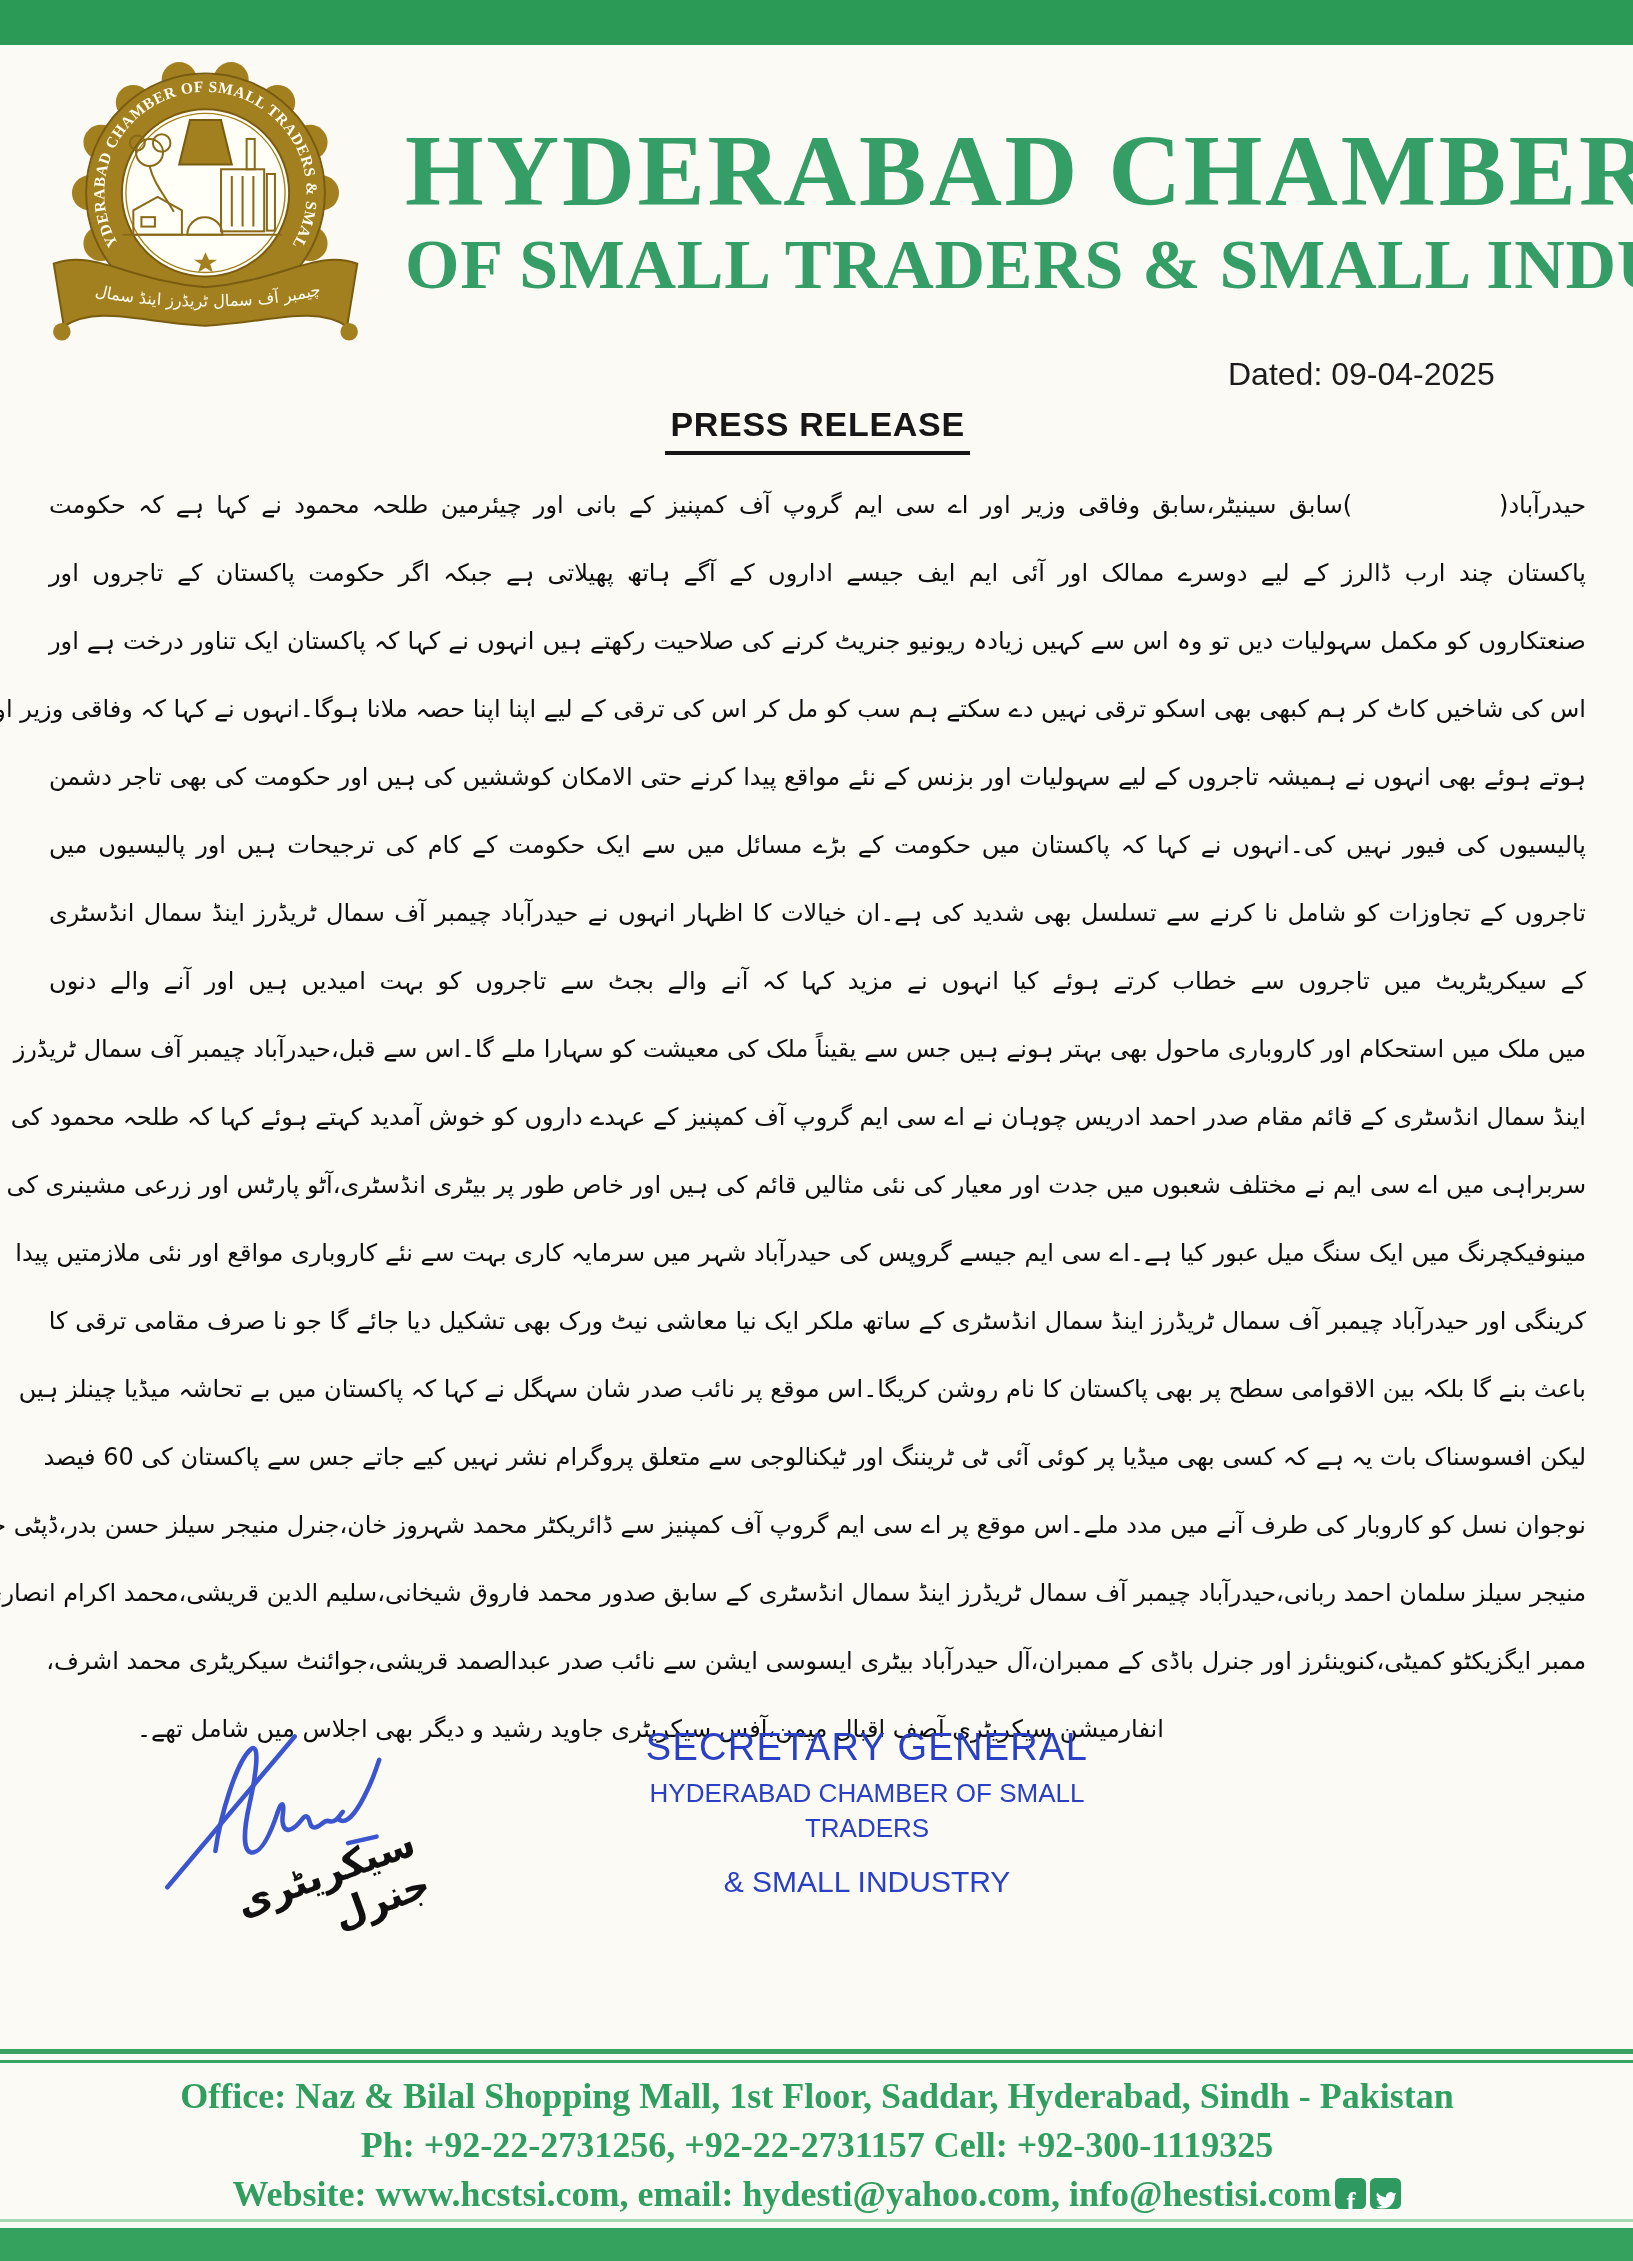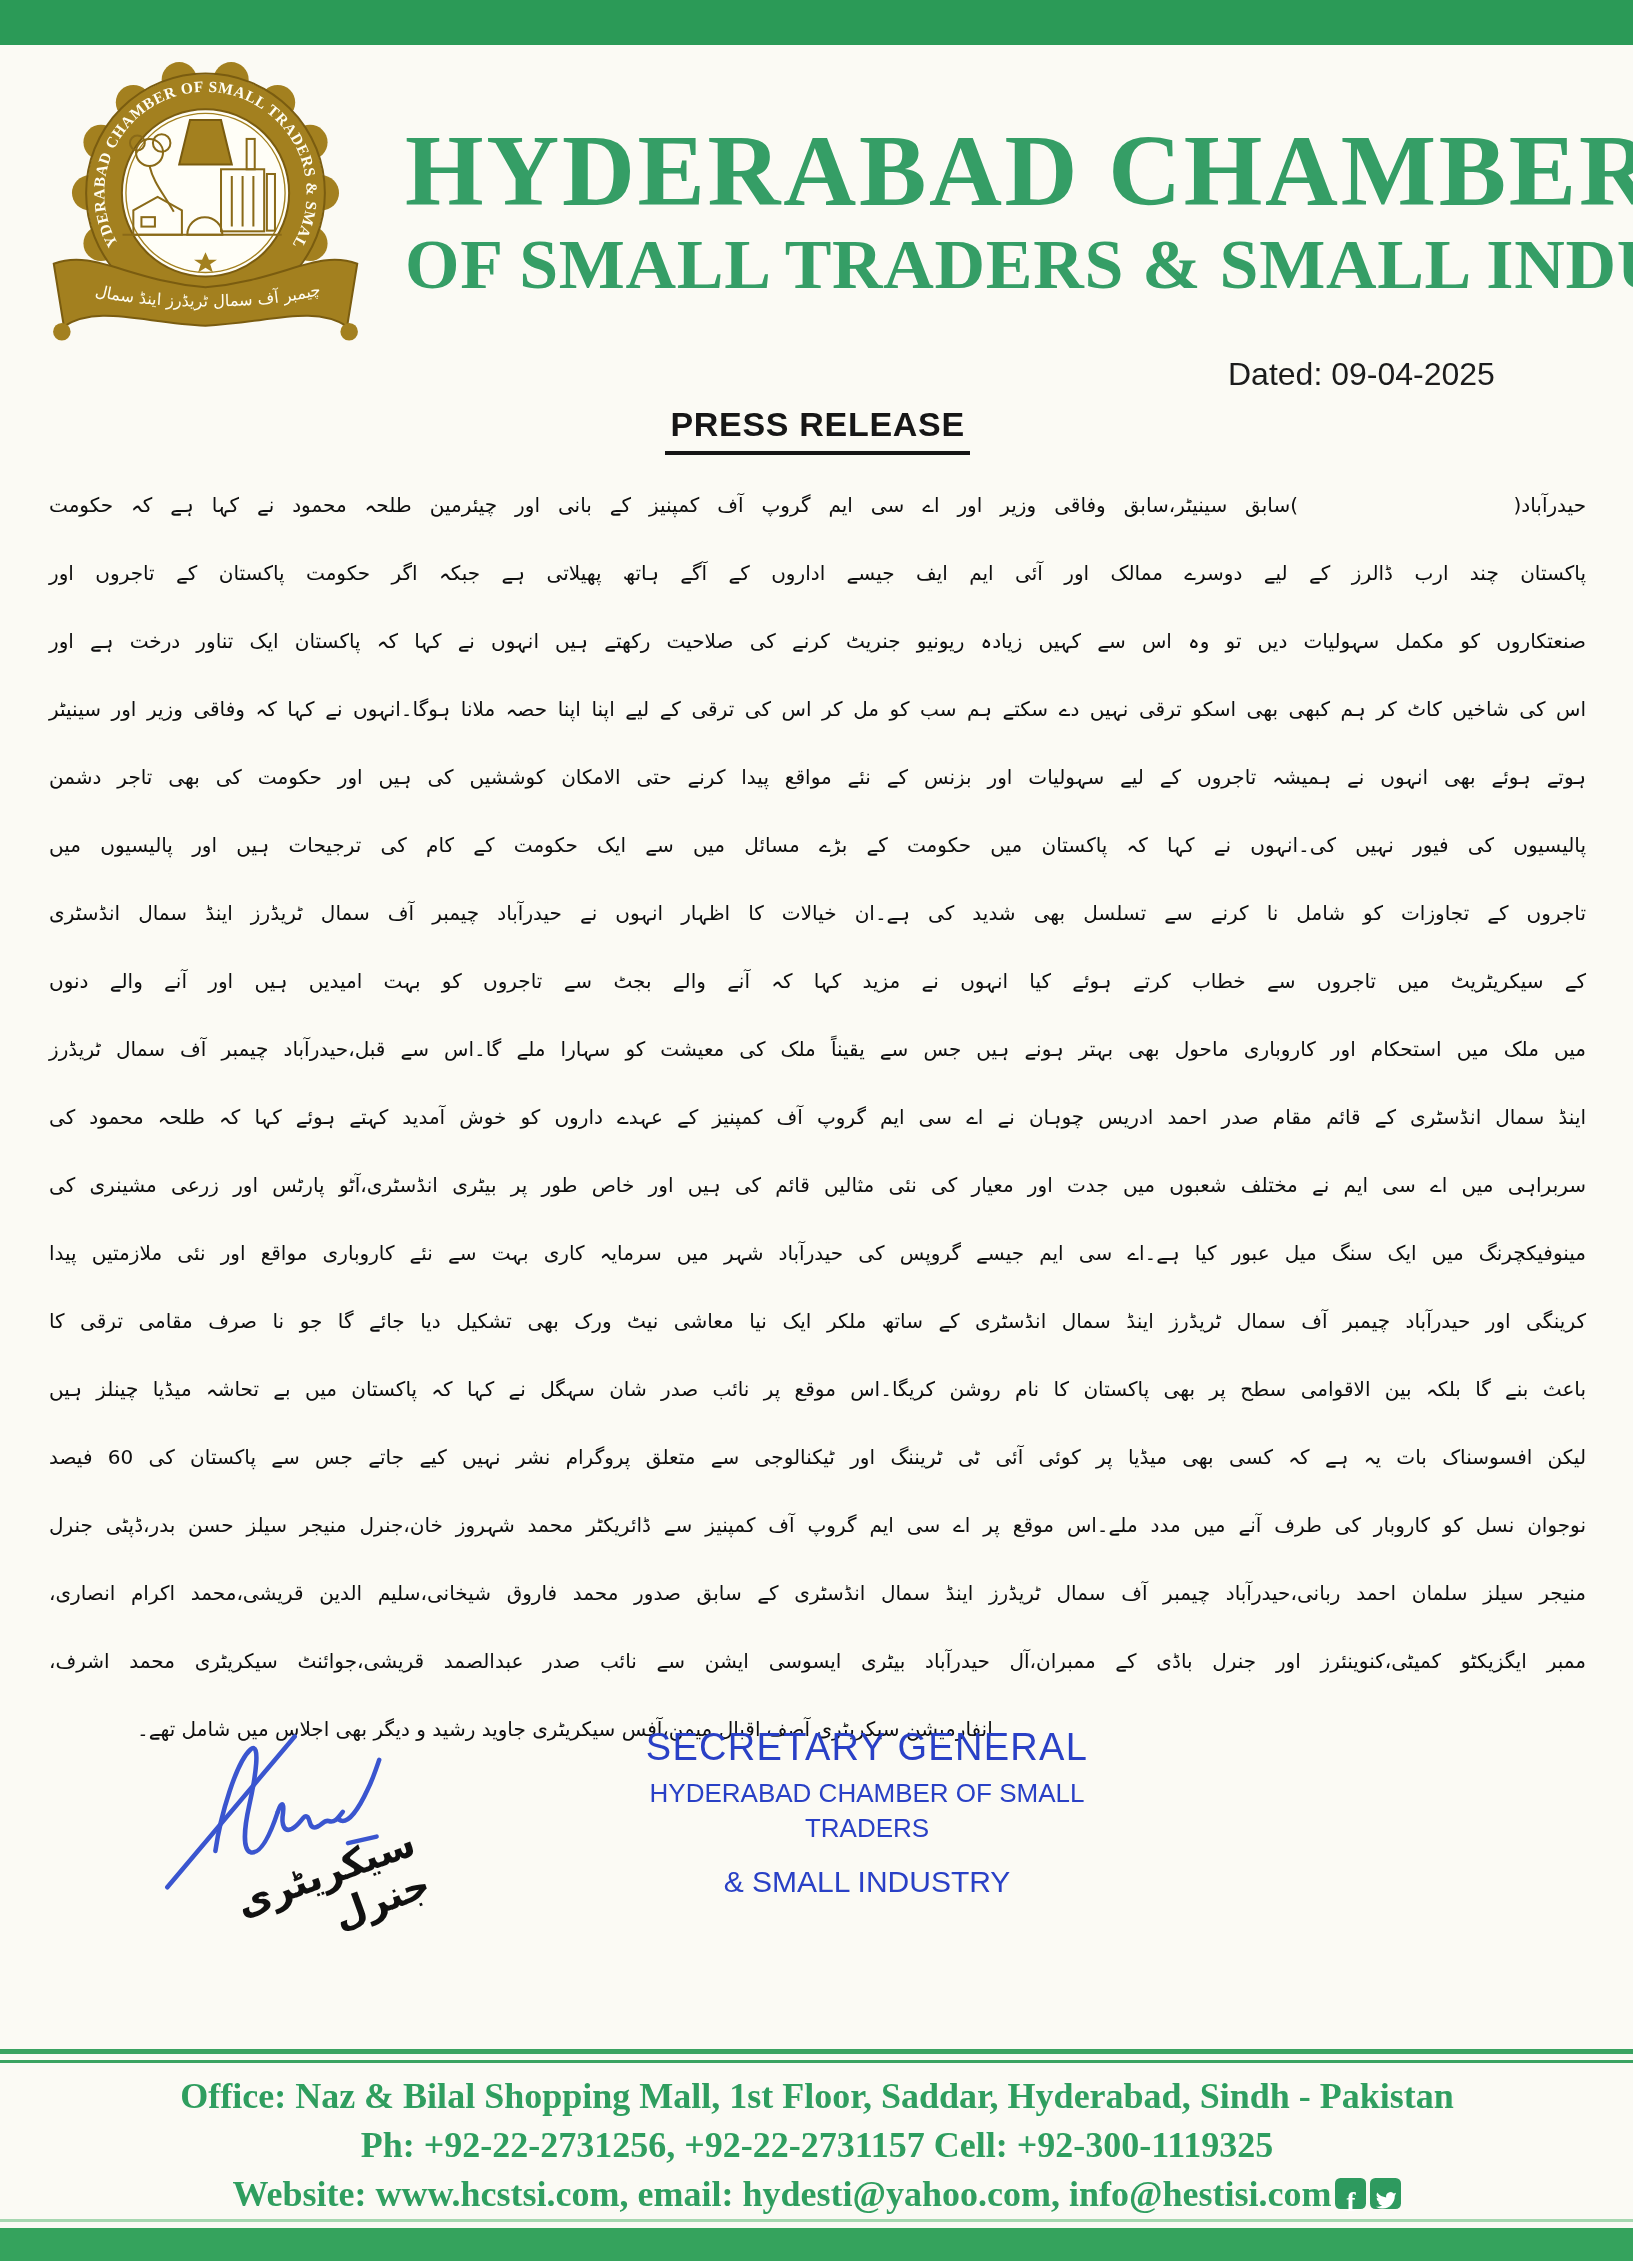--- a/index.html
+++ b/index.html
@@ -15,21 +15,21 @@
   .title1{font-size:101px;font-weight:bold;letter-spacing:2.7px;line-height:108px;white-space:nowrap;}
   .title2{font-size:70px;font-weight:bold;letter-spacing:0.7px;line-height:80px;white-space:nowrap;}
   
   .date{position:absolute;left:1228px;top:356px;font-family:"Liberation Sans",sans-serif;
         font-size:32px;color:#1c1c1c;}
   .press{position:absolute;left:665px;top:405px;font-family:"Liberation Sans",sans-serif;
          font-weight:bold;font-size:34px;color:#161616;border-bottom:4.7px solid #161616;
          padding:0 5.4px 6.7px 5.4px;letter-spacing:0.7px;}
   
   .body-text{position:absolute;left:49px;top:471px;width:1537px;direction:rtl;
-             font-family:"DejaVu Sans",sans-serif;font-size:20px;color:#0e0e0e;}
+             font-family:"DejaVu Sans",sans-serif;font-size:24px;color:#0e0e0e;}
   .uline{height:68px;line-height:68px;text-align:justify;text-align-last:justify;
          white-space:nowrap;overflow:visible;}
   .uline.last{text-align-last:left;padding-left:88px;}
   
   .sig{position:absolute;left:152px;top:1717px;width:236px;height:182px;}
   .sig-caption{position:absolute;left:159px;top:1864px;width:270px;
                font-family:"DejaVu Sans",sans-serif;font-weight:bold;font-size:38px;color:#111;
                direction:rtl;transform:rotate(-20deg);transform-origin:center;}
   
   .stamp{position:absolute;left:631px;top:1726px;width:472px;text-align:center;color:#2940c6;

